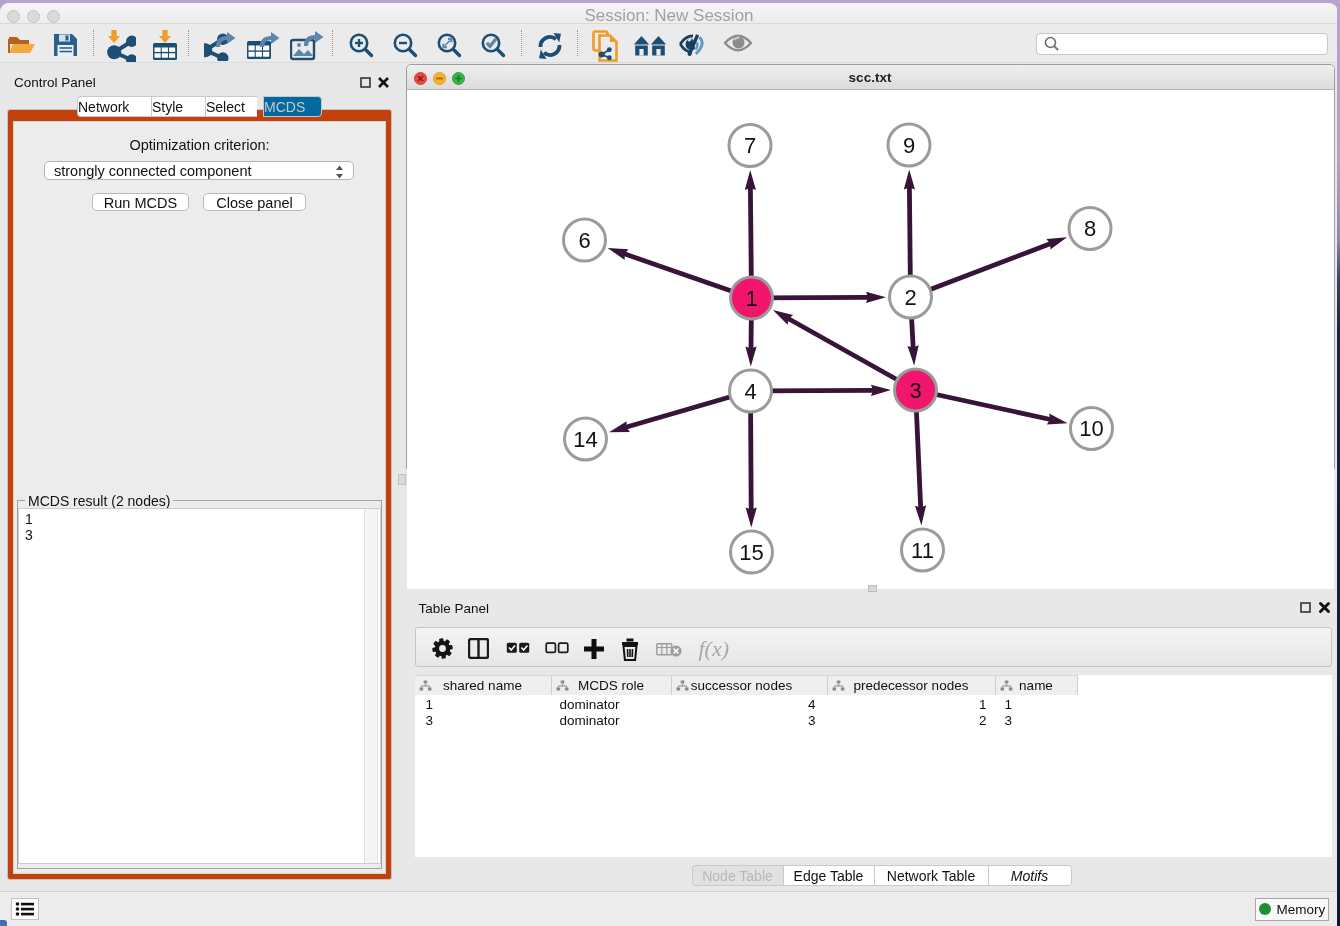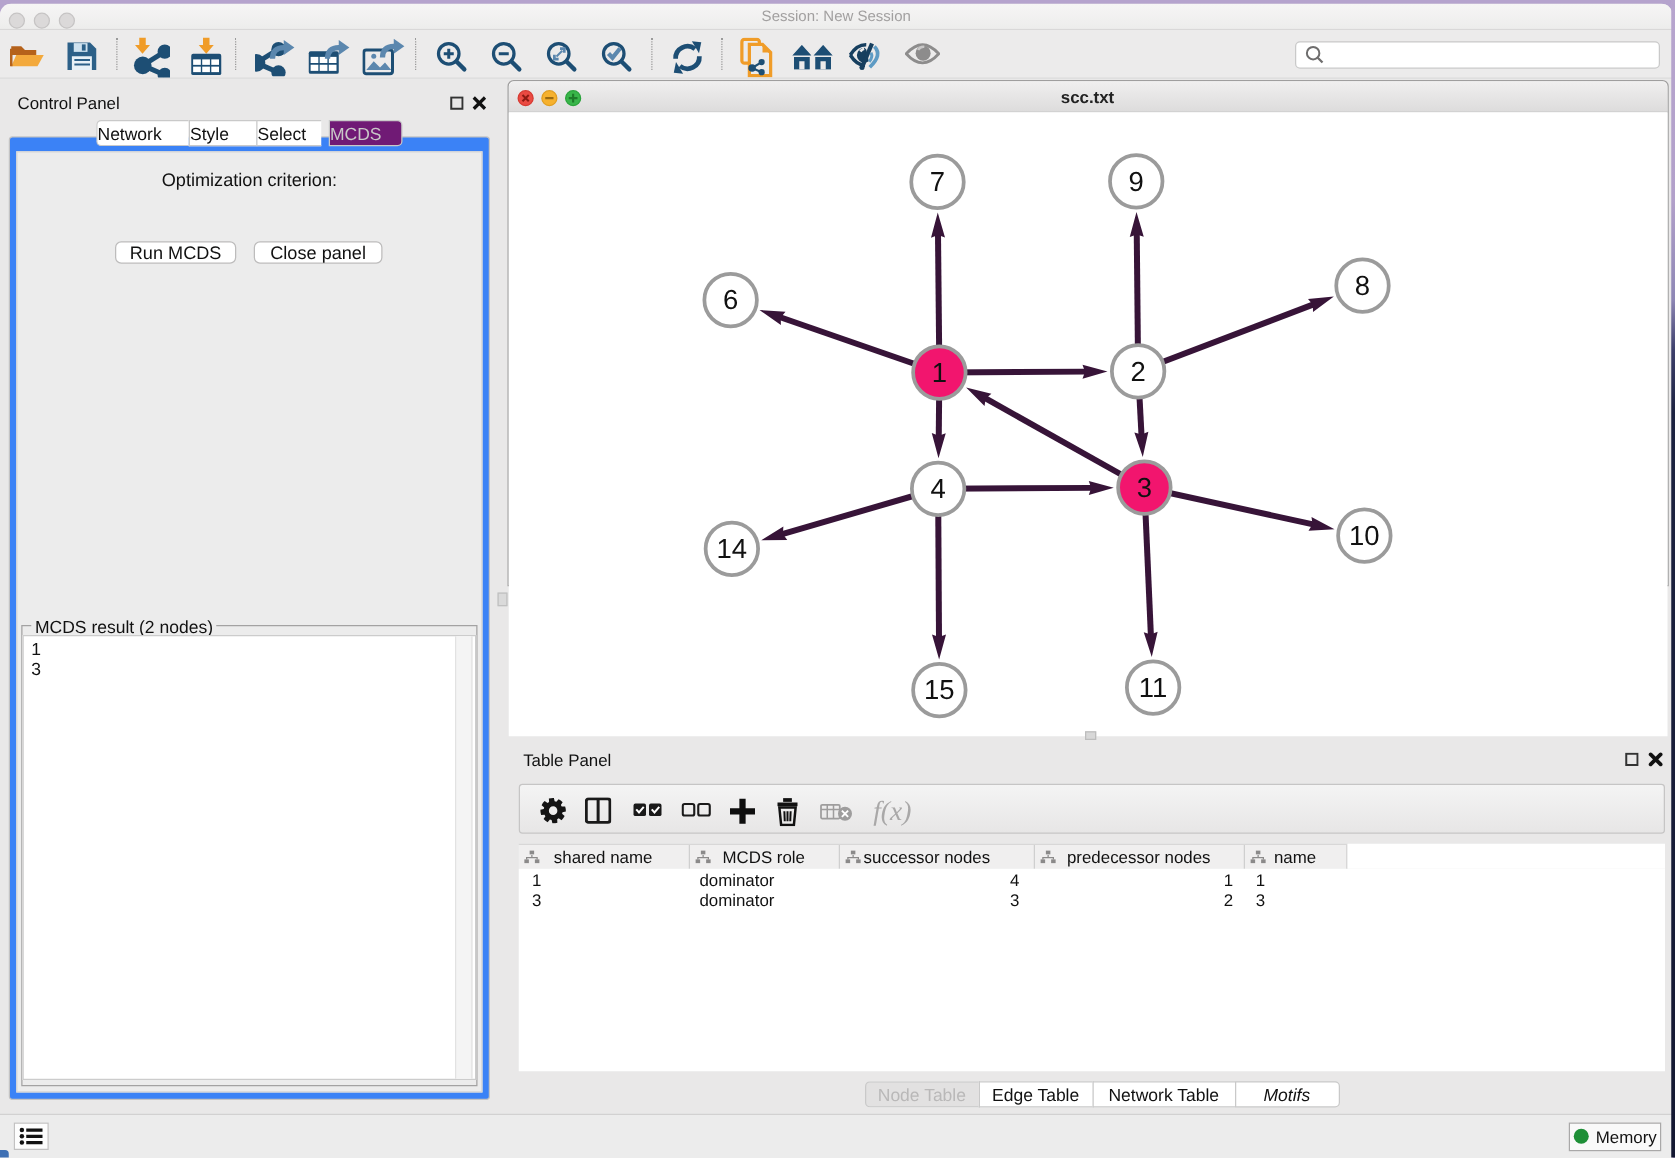--- a/index.html
+++ b/index.html
@@ -1,28 +1,28 @@
 <!DOCTYPE html>
 <html><head><meta charset="utf-8"><style>
 html,body{margin:0;padding:0;width:1340px;height:926px;overflow:hidden;background:#b5a3cd;font-family:"Liberation Sans",sans-serif;}
 *{box-sizing:border-box;}
 #win{position:absolute;left:0;top:3px;width:1338px;height:923px;background:#e9e8e8;border-radius:9px 9px 0 0;}
 #titlebar{position:absolute;left:0;top:0;width:100%;height:21px;background:linear-gradient(#f6f5f5,#ededec);border-radius:9px 9px 0 0;border-bottom:1px solid #d9d8d8;}
 .tl{position:absolute;top:6.5px;width:13px;height:13px;border-radius:50%;background:#dbd9d9;border:1px solid #c6c4c4;}
-#wintitle{position:absolute;top:3px;left:0;width:100%;text-align:center;font-size:12px;color:#a2a0a0;}
+#wintitle{position:absolute;top:3px;left:0;width:100%;text-align:center;font-size:17px;color:#a2a0a0;}
 #toolbar{position:absolute;left:0;top:21px;width:100%;height:39px;background:#ecebeb;border-bottom:1px solid #dcdbdb;}
 .sep{position:absolute;top:6px;height:26px;width:0;border-left:1px dotted #9a9a9a;}
 .ticon{position:absolute;top:0;}
 #searchbox{position:absolute;left:1036px;top:9px;width:292px;height:22px;background:#fff;border:1px solid #c9c9c9;border-radius:4px;}
 
 #cp{position:absolute;left:0;top:60px;width:395px;height:830px;}
 #cptitle{position:absolute;left:14px;top:12px;font-size:13.5px;color:#111;}
 #cptabs{position:absolute;left:77px;top:33px;height:21px;font-size:14px;z-index:5;}
 .cptab{position:absolute;top:0;height:21px;background:#fff;border:1px solid #c9c9c9;border-right:none;line-height:20px;color:#111;}
-#cpbody{position:absolute;left:7px;top:46px;width:385px;height:771px;background:#3b82f6;border:1px solid #c4c3c3;border-radius:3px;}
+#cpbody{position:absolute;left:7px;top:46px;width:385px;height:771px;background:#c2410c;border:1px solid #c4c3c3;border-radius:3px;}
 #cpinner{position:absolute;left:5px;top:11px;width:373px;height:753px;background:#ececec;border:1px solid #d6d5d5;}
 #optlabel{position:absolute;left:0;top:27px;width:100%;text-align:center;font-size:14.5px;color:#111;}
 #dropdown{position:absolute;left:36px;top:51px;width:310px;height:19px;background:#fff;border:1px solid #b5b4b4;border-radius:5px;font-size:14.5px;color:#111;line-height:18px;padding-left:9px;}
 .btn{position:absolute;top:83px;height:18px;background:#fff;border:1px solid #bdbcbc;border-radius:5px;font-size:14.5px;color:#111;text-align:center;line-height:18px;}
 #groupbox{position:absolute;left:9px;top:390px;width:365px;height:369px;border:1px solid #a3a2a2;}
 #grouplabel{position:absolute;left:7px;top:-8px;background:#ececec;padding:0 3px;font-size:14px;color:#111;}
 #resultarea{position:absolute;left:0px;top:7px;width:363px;height:356px;background:#fff;border:1px solid #cccccc;font-size:14px;color:#111;line-height:16.2px;padding:2px 0 0 6px;}
 #resultscroll{position:absolute;right:2px;top:0px;width:14px;height:354px;background:#f4f4f4;border-left:1px solid #e2e2e2;border-right:1px solid #e2e2e2;}
 
 #net{position:absolute;left:405.5px;top:61px;width:929px;height:405px;background:#fff;border:1px solid #9f9e9e;border-radius:5px 5px 0 0;}
@@ -186,31 +186,35 @@
           <line x1="11.2" y1="11.2" x2="15" y2="15" stroke="#6e6d6d" stroke-width="1.8"></line>
         </svg>
       </div>
   </div>
   <div id="cp">
     <div id="cptitle">Control Panel</div>
     <div id="cptabs">
         <div class="cptab" style="left:0;width:74px;border-radius:4px 0 0 4px;">Network</div>
         <div class="cptab" style="left:74px;width:54px;">Style</div>
         <div class="cptab" style="left:128px;width:52px;">Select</div>
-        <div class="cptab" style="left:186px;width:59px;background:#701a75;color:#c9c8c8;border-right:1px solid #c9c9c9;border-radius:0 4px 4px 0;">MCDS</div>
+        <div class="cptab" style="left:186px;width:59px;background:#0369a1;color:#c9c8c8;border-right:1px solid #c9c9c9;border-radius:0 4px 4px 0;">MCDS</div>
       </div>
       <svg style="position:absolute;left:360px;top:14px" width="11" height="11" viewBox="0 0 11 11">
         <rect x="1" y="1" width="9" height="9" fill="none" stroke="#333" stroke-width="1.6"></rect>
       </svg>
       <svg style="position:absolute;left:377px;top:13px" width="13" height="13" viewBox="0 0 13 13">
         <path d="M2,2 L11,11 M11,2 L2,11" stroke="#111" stroke-width="2.6"></path>
       </svg>
     <div id="cpbody">
         <div id="cpinner"></div>
       <div id="optlabel">Optimization criterion:</div>
+      <div id="dropdown">strongly connected component<svg width="11" height="16" style="position:absolute;right:8px;top:2px" viewBox="0 0 11 16">
+            <path d="M2,6 L5.5,1.5 L9,6 z" fill="#555"></path>
+            <path d="M2,10 L5.5,14.5 L9,10 z" fill="#555"></path>
+          </svg></div>
       <div class="btn" style="left:84px;width:97px;">Run MCDS</div>
       <div class="btn" style="left:195px;width:103px;">Close panel</div>
       <div id="groupbox">
           <span id="grouplabel">MCDS result (2 nodes)</span>
         <div id="resultarea">1<br>3<div id="resultscroll"></div></div>
       </div>
     </div>
   </div>
   <div id="net">
     <div id="nettitle">

